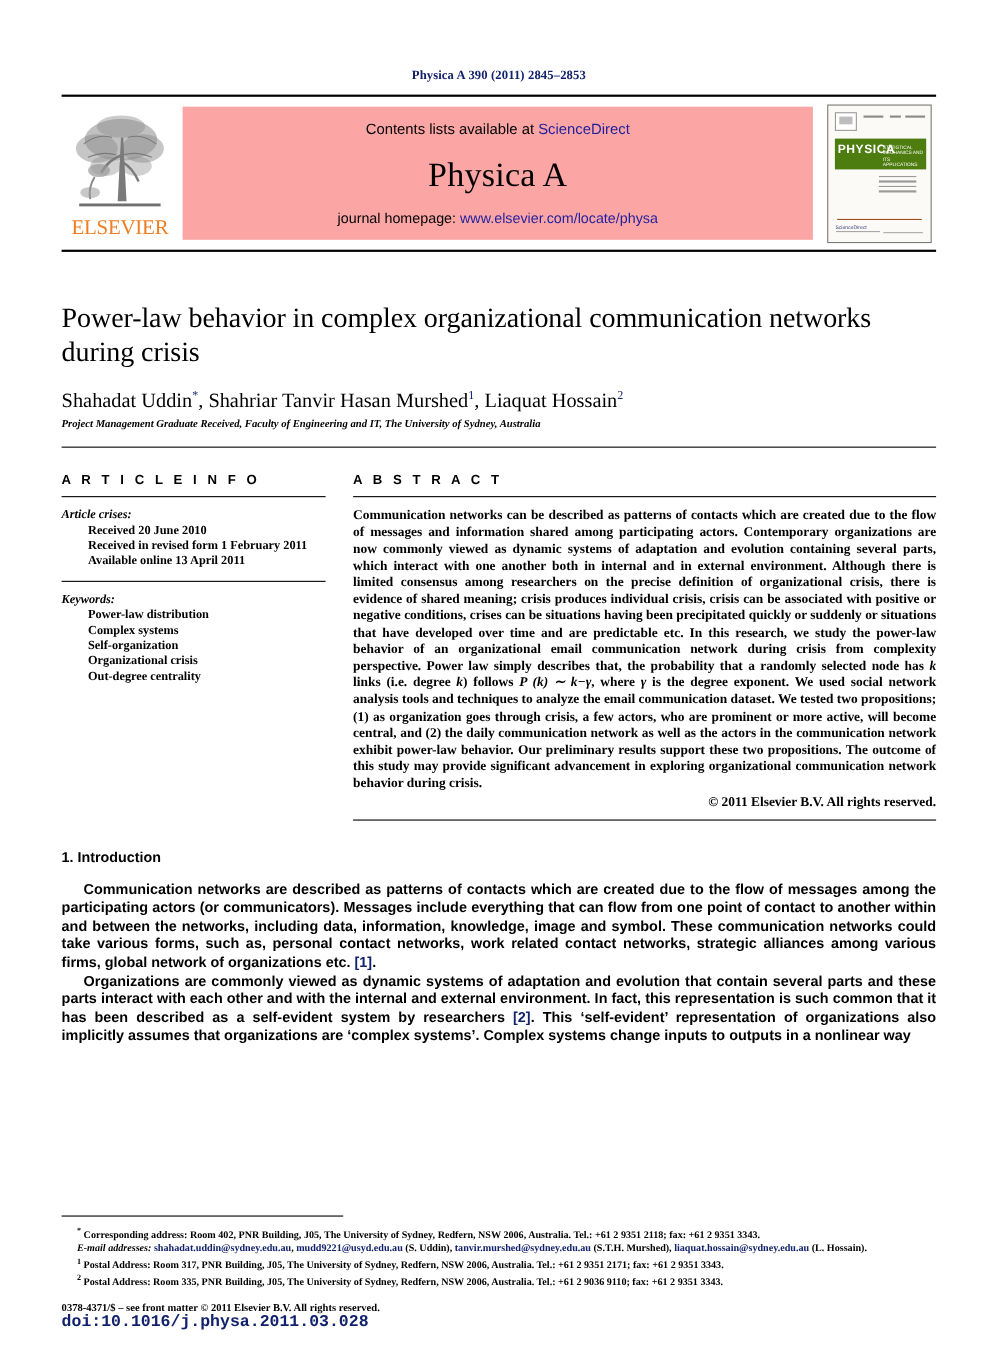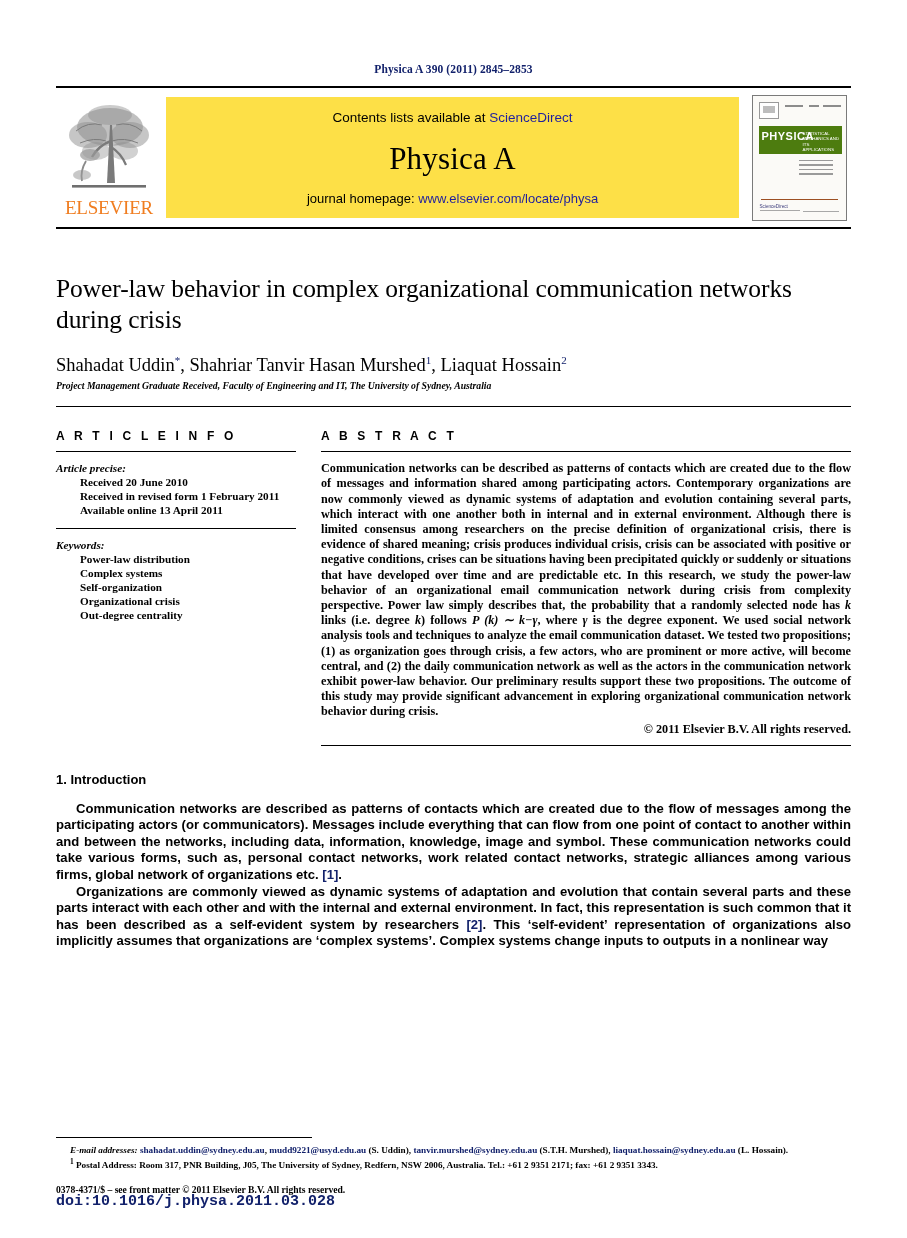--- a/index.html
+++ b/index.html
@@ -49,21 +49,21 @@
   .elsevier-word {
     color: #f07d20;
     font-family: "Liberation Serif", serif;
     font-size: 19px;
     letter-spacing: -0.2px;
     line-height: 1;
     margin-top: 1px;
   }
   .mh-center {
     flex: 1 1 auto;
-    background: #fde047;
+    background: #fca5a5;
     margin: 9px 8px 9px 4px;
     display: flex;
     flex-direction: column;
     justify-content: space-between;
     align-items: center;
     padding: 13px 10px 12px 10px;
   }
   .mh-contents {
     font-family: "Liberation Sans", sans-serif;
     font-size: 13.5px;
@@ -297,21 +297,21 @@
     </div>
     <p class="affil">Project Management Graduate Received, Faculty of Engineering and IT, The University of Sydney, Australia</p>
     <div class="titlerule"></div>
   </div>
 
   <div class="infoabs">
 
     <div class="col-info">
       <div class="sechead">A R T I C L E   I N F O</div>
       <div class="thinrule"></div>
-      <div class="info-lab">Article precise:</div>
+      <div class="info-lab">Article crises:</div>
       <div class="info-line">Received 20 June 2010</div>
       <div class="info-line">Received in revised form 1 February 2011</div>
       <div class="info-line">Available online 13 April 2011</div>
       <div class="thinrule2"></div>
       <div class="info-lab">Keywords:</div>
       <div class="info-line">Power-law distribution</div>
       <div class="info-line">Complex systems</div>
       <div class="info-line">Self-organization</div>
       <div class="info-line">Organizational crisis</div>
       <div class="info-line">Out-degree centrality</div>
@@ -328,23 +328,25 @@
 
   <div class="bodysec">
     <h2 class="secnum">1.  Introduction</h2>
     <p class="para"><span>Communication networks are described as patterns of contacts which are created due to the flow of messages among the participating actors (or communicators). Messages include everything that can flow from one point of contact to another within and between the networks, including data, information, knowledge, image and symbol. These communication networks could take various forms, such as, personal contact networks, work related contact networks, strategic alliances among various firms, global network of organizations etc. </span><a href="#" class="cit" style="text-decoration:none">[1]</a><span>.</span></p>
     <p class="para"><span>Organizations are commonly viewed as dynamic systems of adaptation and evolution that contain several parts and these parts interact with each other and with the internal and external environment. In fact, this representation is such common that it has been described as a self-evident system by researchers </span><a href="#" class="cit" style="text-decoration:none">[2]</a><span>. This ‘self-evident’ representation of organizations also implicitly assumes that organizations are ‘complex systems’. Complex systems change inputs to outputs in a nonlinear way</span></p>
   </div>
 
   <div class="footzone">
     <div class="footrule"></div>
 
+    <p class="fn fnindent"><sup>*</sup> <span>Corresponding address: Room 402, PNR Building, J05, The University of Sydney, Redfern, NSW 2006, Australia. Tel.: +61 2 9351 2118; fax: +61 2 9351 3343.</span></p>
 
     <p class="fn fnindent"><span class="fn-em-lead">E-mail addresses:</span> <a href="#" class="em" style="text-decoration:none">shahadat.uddin@sydney.edu.au</a><span>, </span><a href="#" class="em" style="text-decoration:none">mudd9221@usyd.edu.au</a> <span>(S. Uddin),</span> <a href="#" class="em" style="text-decoration:none">tanvir.murshed@sydney.edu.au</a> <span>(S.T.H. Murshed),</span> <a href="#" class="em" style="text-decoration:none">liaquat.hossain@sydney.edu.au</a> <span>(L. Hossain).</span></p>
 
     <p class="fn fnindent"><sup>1</sup> <span>Postal Address: Room 317, PNR Building, J05, The University of Sydney, Redfern, NSW 2006, Australia. Tel.: +61 2 9351 2171; fax: +61 2 9351 3343.</span></p>
 
+    <p class="fn fnindent"><sup>2</sup> <span>Postal Address: Room 335, PNR Building, J05, The University of Sydney, Redfern, NSW 2006, Australia. Tel.: +61 2 9036 9110; fax: +61 2 9351 3343.</span></p>
 
     <div class="issnline">0378-4371/$ – see front matter © 2011 Elsevier B.V. All rights reserved.</div>
     <div class="doiline"><a href="#" style="color:#12216b;text-decoration:none">doi:10.1016/j.physa.2011.03.028</a></div>
   </div>
 
 </div>
 
 </body></html>

